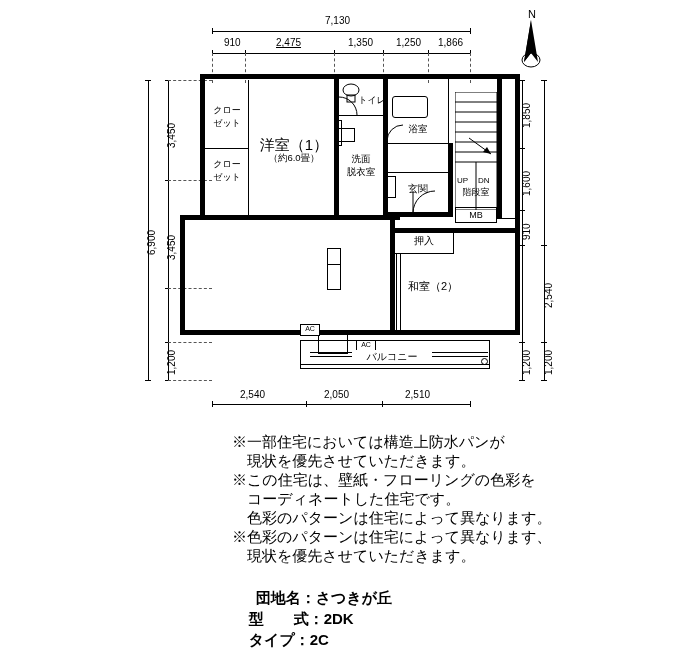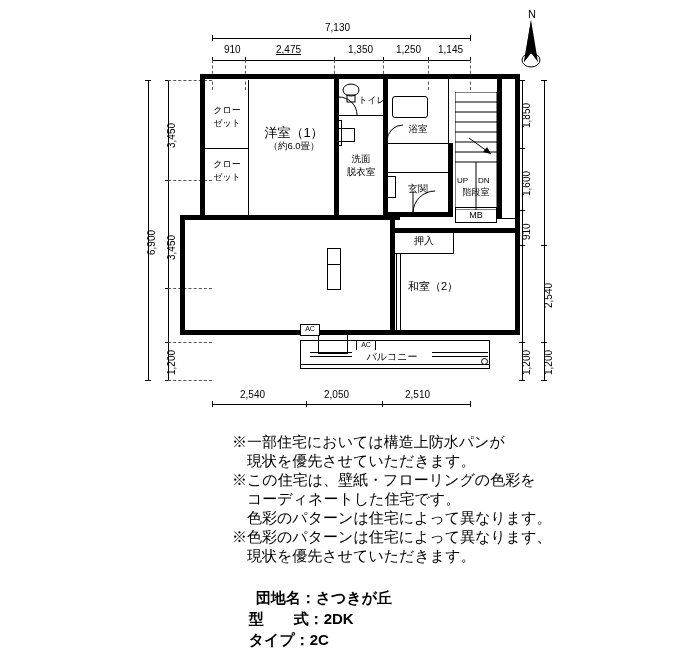--- a/index.html
+++ b/index.html
@@ -38,32 +38,32 @@
 
 <div class="abs" style="left:508px;top:8px;width:46px;height:60px;">
   <div class="lbl-c" style="left:14px;top:0px;width:20px;font-size:11px;">N</div>
   <svg width="46" height="48" style="position:absolute;left:0;top:12px;">
     <polygon points="23,0 30,42 23,33 16,42" fill="#000"></polygon>
     <polygon points="23,0 23,33 16,42" fill="#000"></polygon>
     <ellipse cx="23" cy="40" rx="9" ry="7" fill="none" stroke="#000" stroke-width="1"></ellipse>
   </svg>
 </div>
 
-<div class="abs" style="left:0;top:16px;width:620px;height:70px;">
+<div class="abs" style="left:0;top:9px;width:620px;height:70px;">
 
   <div class="dim" style="left:325px;top:6px;">7,130</div>
   <div class="thin-h" style="left:212px;top:22px;width:258px;"></div>
   <div class="tick" style="left:212px;top:19px;"></div>
   <div class="tick" style="left:470px;top:19px;"></div>
 
   <div class="dim" style="left:224px;top:28px;">910</div>
   <div class="dim" style="left:276px;top:28px;text-decoration:underline;">2,475</div>
   <div class="dim" style="left:348px;top:28px;">1,350</div>
   <div class="dim" style="left:396px;top:28px;">1,250</div>
-  <div class="dim" style="left:438px;top:28px;">1,145</div>
+  <div class="dim" style="left:438px;top:28px;">1,866</div>
 
   <div class="thin-h" style="left:212px;top:44px;width:258px;"></div>
   <div class="tick" style="left:212px;top:41px;"></div>
   <div class="tick" style="left:245px;top:41px;"></div>
   <div class="tick" style="left:334px;top:41px;"></div>
   <div class="tick" style="left:383px;top:41px;"></div>
   <div class="tick" style="left:428px;top:41px;"></div>
   <div class="tick" style="left:470px;top:41px;"></div>
 
   <div class="dash-v" style="left:212px;top:44px;height:30px;"></div>
@@ -232,21 +232,21 @@
   <div class="rm" style="left:206px;top:104px;width:42px;font-size:9px;">
     <span>クロー</span><br>
     <span>ゼット</span>
   </div>
   <div class="rm" style="left:206px;top:158px;width:42px;font-size:9px;">
     <span>クロー</span><br>
     <span>ゼット</span>
   </div>
 
   <div class="rm" style="left:256px;top:126px;width:76px;">
-    <div style="font-size:13px;">洋室（1）</div>
+    <div style="font-size:15px;margin-top:12px;">洋室（1）</div>
     <div style="font-size:9.5px;">（約6.0畳）</div>
   </div>
 
   <div class="rm" style="left:356px;top:94px;width:32px;font-size:9px;">トイレ</div>
   <div class="rm" style="left:402px;top:122px;width:32px;font-size:9.5px;">浴室</div>
 
   <div class="rm" style="left:340px;top:152px;width:42px;font-size:9.5px;">
     <div>洗面</div>
     <div>脱衣室</div>
   </div>

